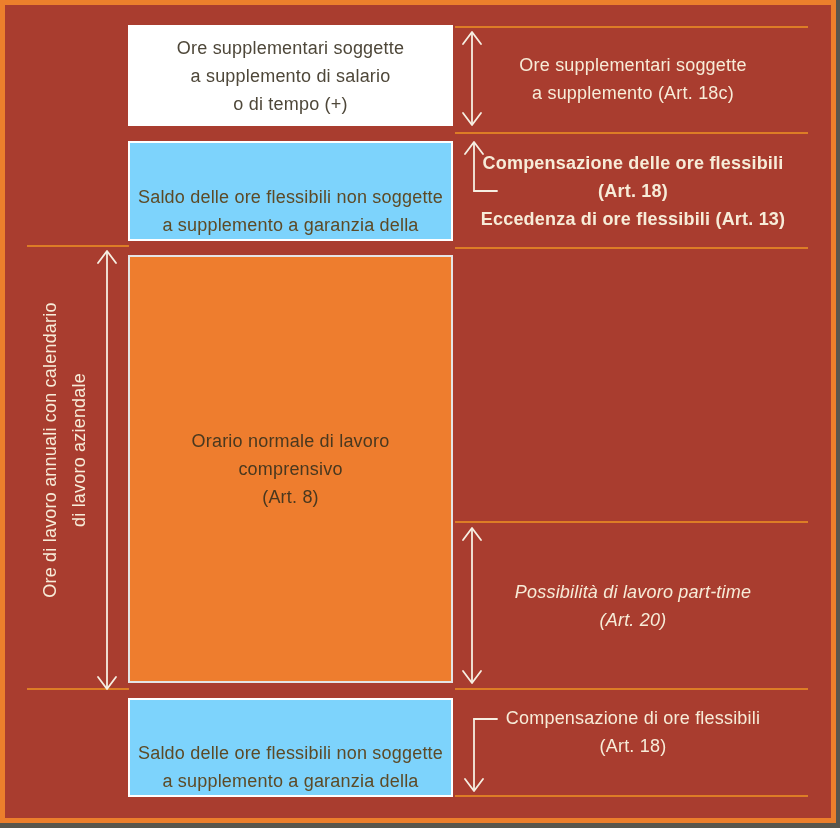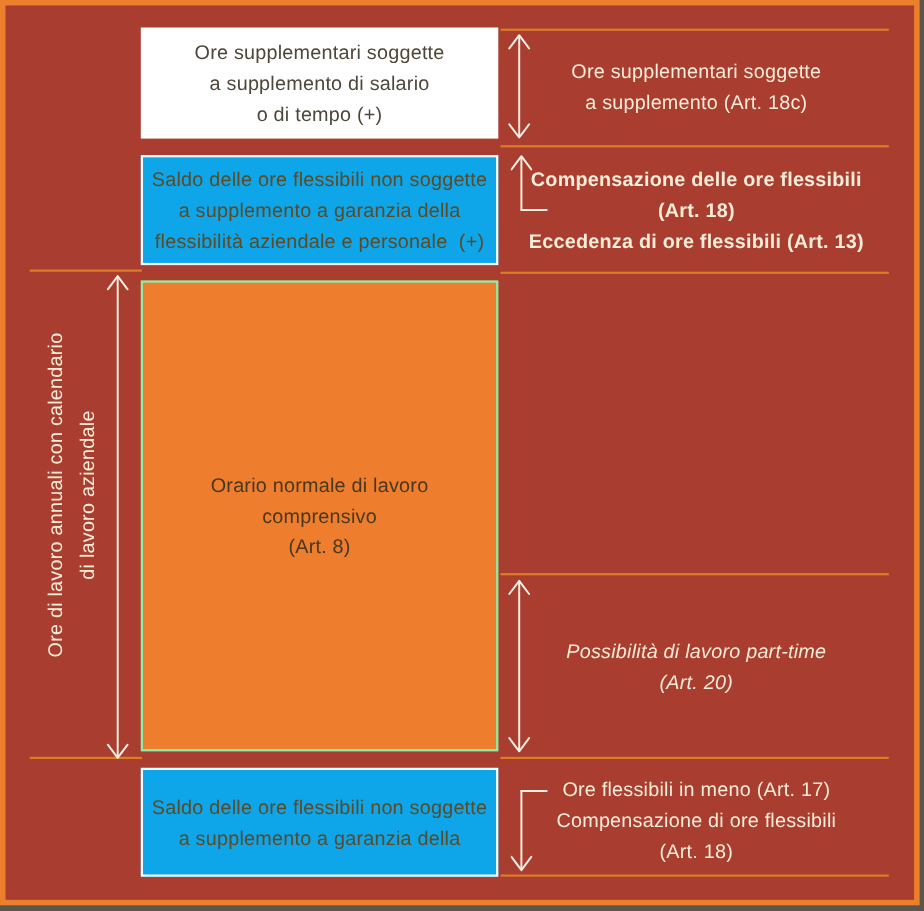--- a/index.html
+++ b/index.html
@@ -19,22 +19,22 @@
   }
   .hline{position:absolute;height:2px;background:#dd7d26;}
   .box{
     position:absolute;left:128px;width:325px;
     box-sizing:border-box;
     display:flex;flex-direction:column;justify-content:center;align-items:center;
     text-align:center;
     font-size:18px;line-height:28px;letter-spacing:0.2px;
   }
   .box-white{background:#ffffff;color:#4e4739;}
-  .box-peach{background:#0ea5e9;border:2px solid #ffffff;color:#5d4a26;}
-  .box-orange{background:#ee7d2e;border:2px solid #86efac;color:#49381f;}
+  .box-peach{background:#7dd3fc;border:2px solid #ffffff;color:#5d4a26;justify-content:flex-end;}
+  .box-orange{background:#ee7d2e;border:2px solid #e5e5e5;color:#49381f;}
   .rlabel{
     position:absolute;left:458px;width:350px;
     text-align:center;color:#f7ecd8;
     font-size:18px;line-height:28px;letter-spacing:0.2px;
   }
   .vlabel{
     position:absolute;left:65px;top:450px;
     transform:translate(-50%,-50%) rotate(-90deg);
     color:#f7ecd8;text-align:center;white-space:nowrap;
     font-size:18px;line-height:29px;letter-spacing:0.2px;
@@ -78,21 +78,20 @@
 
   <div class="box box-white" style="top:25px;height:101px;">
     <div>Ore supplementari soggette</div>
     <div>a supplemento di salario</div>
     <div>o di tempo (+)</div>
   </div>
 
   <div class="box box-peach" style="top:141px;height:100px;">
     <div>Saldo delle ore flessibili non soggette</div>
     <div>a supplemento a garanzia della</div>
-    <div>flessibilità aziendale e personale&nbsp; (+)</div>
   </div>
 
   <div class="box box-orange" style="top:255px;height:428px;">
     <div>Orario normale di lavoro</div>
     <div>comprensivo</div>
     <div>(Art. 8)</div>
   </div>
 
   <div class="box box-peach" style="top:698px;height:99px;">
     <div>Saldo delle ore flessibili non soggette</div>
@@ -141,18 +140,17 @@
     <div>(Art. 18)</div>
     <div>Eccedenza di ore flessibili (Art. 13)</div>
   </div>
 
   <div class="rlabel" style="top:578px;font-style:italic;">
     <div>Possibilità di lavoro part-time</div>
     <div>(Art. 20)</div>
   </div>
 
   <div class="rlabel" style="top:704px;">
-    <div>Ore flessibili in meno (Art. 17)</div>
     <div>Compensazione di ore flessibili</div>
     <div>(Art. 18)</div>
   </div>
 
 </div>
 
 </body></html>

